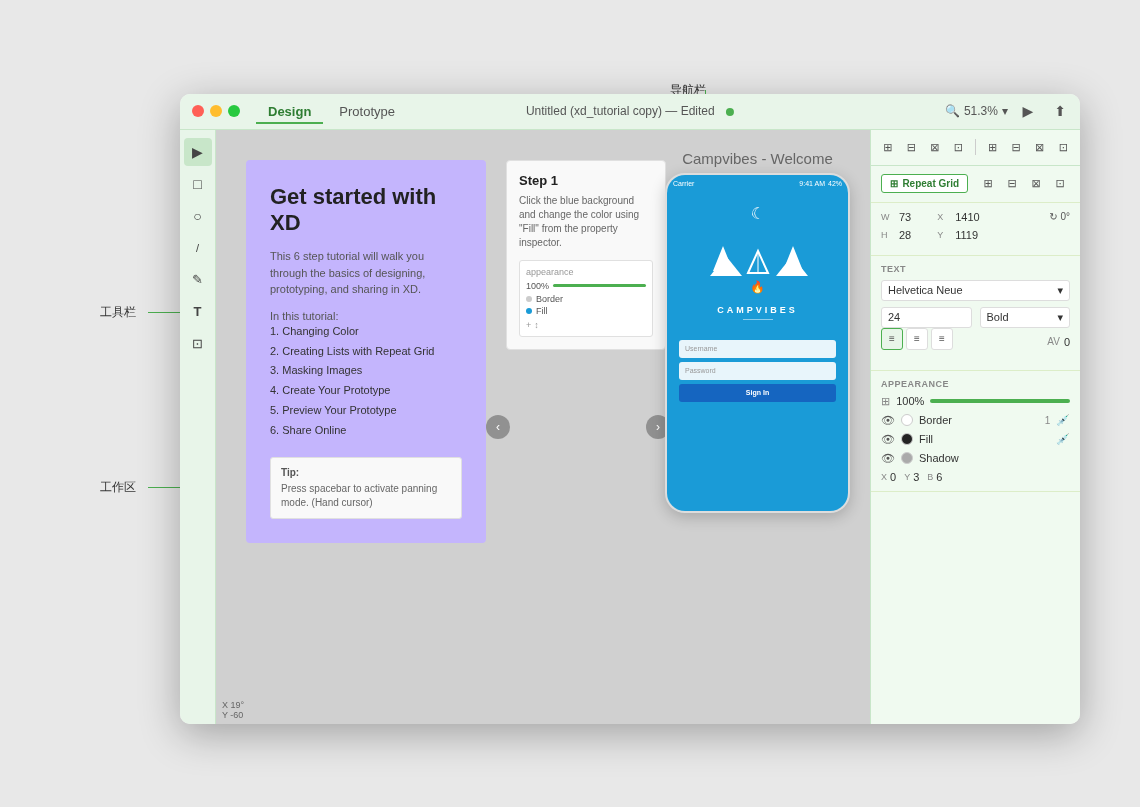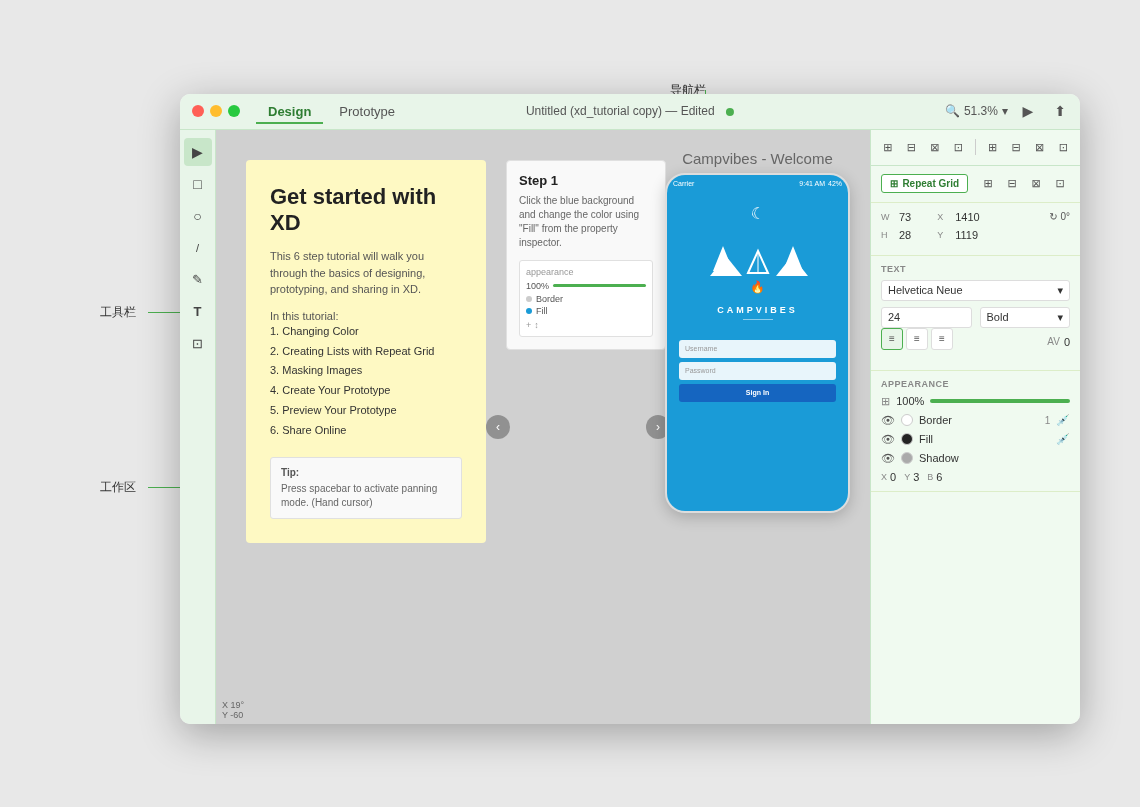--- a/index.html
+++ b/index.html
@@ -174,21 +174,21 @@
       background: #d0d0d0;
       position: relative;
       overflow: hidden;
     }
     
     .tutorial-panel {
       position: absolute;
       top: 30px;
       left: 30px;
       width: 240px;
-      background: #fef9c3;
+      background: #c4b5fd;
       border-radius: 4px;
       padding: 24px;
       font-size: 12px;
       color: #333;
     }
     .tutorial-title {
       font-size: 22px;
       font-weight: 800;
       color: #222;
       line-height: 1.2;

